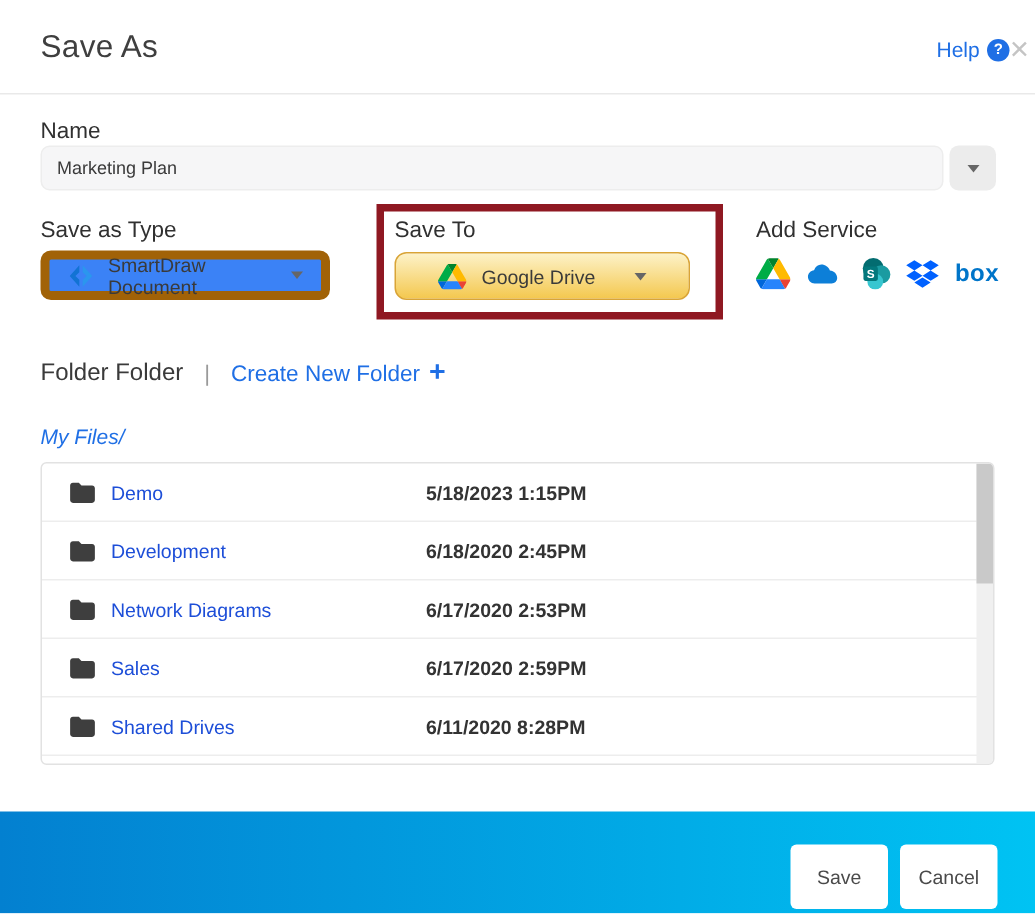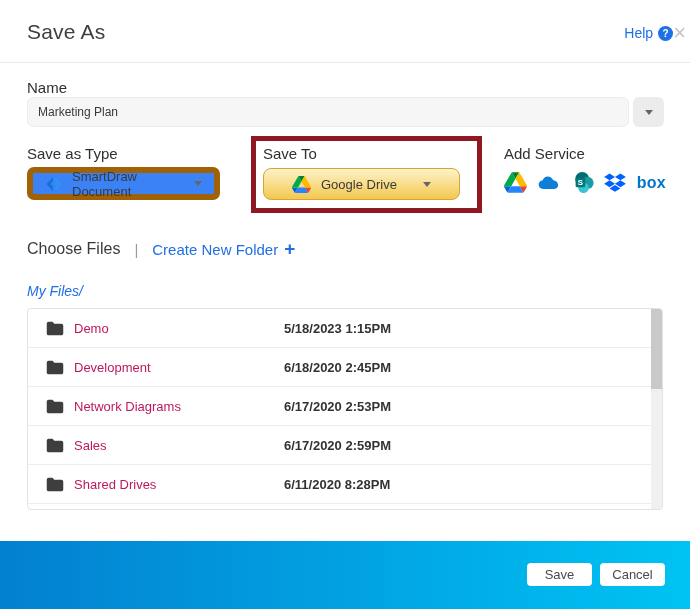--- a/index.html
+++ b/index.html
@@ -45,28 +45,28 @@
   .choose-lbl { font-size:16px; color:#3a3a3a; }
   .pipe { color:#9a9a9a; font-size:15px; }
   .create-link { color:#1f6fe5; font-size:15px; cursor:pointer; display:flex; align-items:center; gap:6px; }
   .plus { font-size:19px; font-weight:bold; color:#1f6fe5; line-height:14px; }
   .breadcrumb { position:absolute; left:27px; top:283px; font-size:14px; font-style:italic; color:#1f6fe5; }
 
   
   .list { position:absolute; left:27px; top:308px; width:636px; height:202px; border:1px solid #e2e2e2; border-radius:4px; background:#fff; overflow:hidden; }
   .row { position:relative; height:39px; display:flex; align-items:center; border-bottom:1px solid #ededed; cursor:pointer; }
   .row .f-icon { margin-left:18px; width:18px; display:flex; }
-  .row .f-name { margin-left:10px; font-size:13px; color:#be185d; width:210px; }
+  .row .f-name { margin-left:10px; font-size:13px; color:#1d4ed8; width:210px; }
   .row .f-date { font-size:13px; color:#333;font-weight:bold; }
   .scrollbar { position:absolute; top:0; right:0; width:11px; height:100%; background:#f0f0f0; }
   .thumb { position:absolute; top:0; left:0; width:11px; height:80px; background:#c9c9c9; cursor:pointer; }
 
   
   .footer { position:absolute; left:0; top:541px; width:690px; height:68px; background:linear-gradient(90deg,#0380d0,#00c3f3); }
-  .btn { position:absolute; top:22px; width:65px; height:23px; background:#fff; border:none; border-radius:4px; font-family:"Liberation Sans",sans-serif; font-size:13px; color:#4a4a4a; cursor:pointer; }
+  .btn { position:absolute; top:22px; width:65px; height:43px; background:#fff; border:none; border-radius:4px; font-family:"Liberation Sans",sans-serif; font-size:13px; color:#4a4a4a; cursor:pointer; }
   .btn.save { right:98px; }
   .btn.cancel { right:25px; }
 </style>
 </head>
 <body>
 
 <div class="dialog">
 
   <div class="hdr-title">Save As</div>
   <div class="hdr-right">
@@ -143,21 +143,21 @@
       <svg width="22" height="19" viewBox="0 0 24 21">
         <path fill="#0061ff" d="m6 .5-6 3.8 6 3.8 6-3.8zm12 0-6 3.8 6 3.8 6-3.8zm-18 11.4 6 3.8 6-3.8-6-3.8zm18-3.8-6 3.8 6 3.8 6-3.8zm-12 8.9 6 3.8 6-3.8-6-3.8z"></path>
       </svg>
     </span>
     <span class="svc">
       <span class="box-word">box</span>
     </span>
   </div>
 
   <div class="choose-row">
-    <span class="choose-lbl">Choose Files</span>
+    <span class="choose-lbl">Folder Folder</span>
     <span class="pipe">|</span>
     <span class="create-link">
       <span>Create New Folder</span>
       <span class="plus">+</span>
     </span>
   </div>
   <div class="breadcrumb">My Files/</div>
 
   <div class="list">
     <div class="row">

